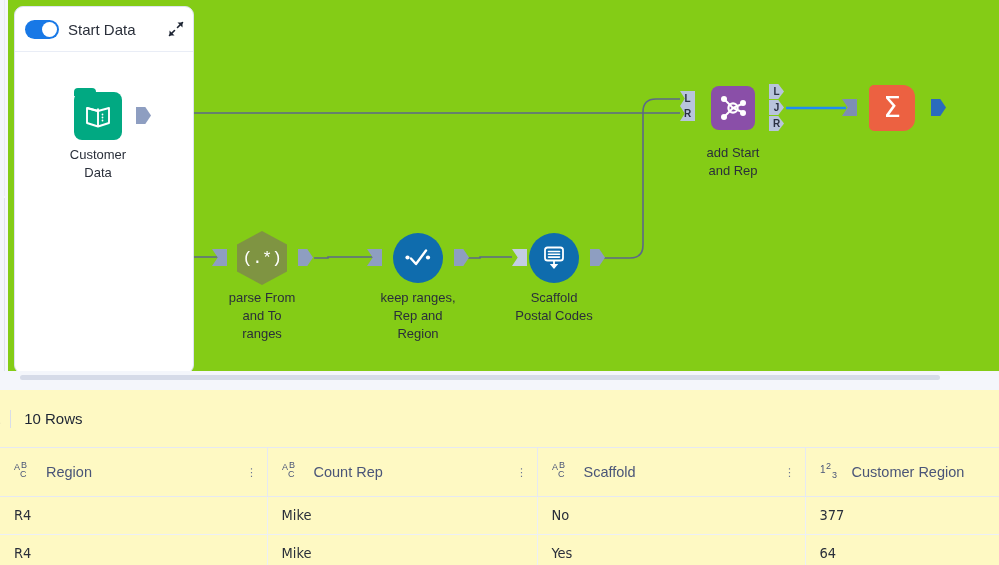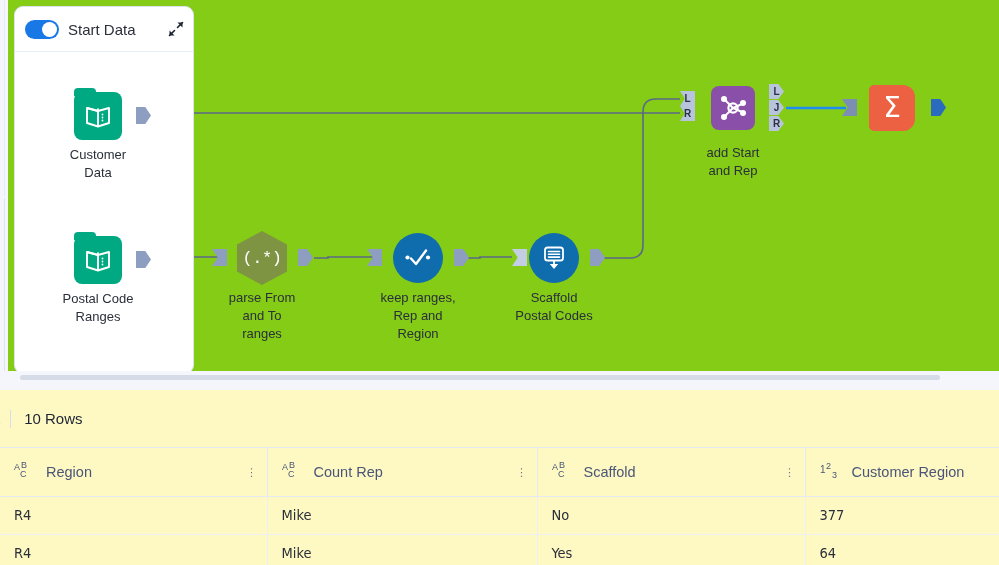--- a/index.html
+++ b/index.html
@@ -313,41 +313,20 @@
               <circle cx="28.5" cy="28.5" r="0.9"></circle>
             </g>
           </svg>
         </div>
         <div class="anchor-out" style="left:62px; top:15px;"></div>
       </div>
       <div class="node-label">Customer
 Data</div>
     </div>
 
-    <div class="node" style="left:74px; top:236px;">
-      <div class="node-icon">
-        <div class="ic-input">
-          <svg width="48" height="48" viewBox="0 0 48 48">
-            <g fill="none" stroke="#ffffff" stroke-width="1.9" stroke-linejoin="round">
-              <path d="M 24 16.5 L 24 34"></path>
-              <path d="M 13 16 L 13 31 L 24 34.5 L 35 31 L 35 16 L 24 19 Z"></path>
-              <path d="M 13 16 L 24 19"></path>
-            </g>
-            <g fill="#ffffff">
-              <circle cx="28.5" cy="22.5" r="0.9"></circle>
-              <circle cx="28.5" cy="25.5" r="0.9"></circle>
-              <circle cx="28.5" cy="28.5" r="0.9"></circle>
-            </g>
-          </svg>
-        </div>
-        <div class="anchor-out" style="left:62px; top:15px;"></div>
-      </div>
-      <div class="node-label">Postal Code
-Ranges</div>
-    </div>
 
     <div class="node" style="left:237px; top:231px;">
       <div class="node-icon" style="width:50px;height:54px;">
         <div class="ic-hex">(.*)</div>
         <div class="anchor-in" style="left:-25px; top:18px;"></div>
         <div class="anchor-out" style="left:61px; top:18px;"></div>
       </div>
       <div class="node-label" style="top:58px;">parse From
 and To
 ranges</div>

